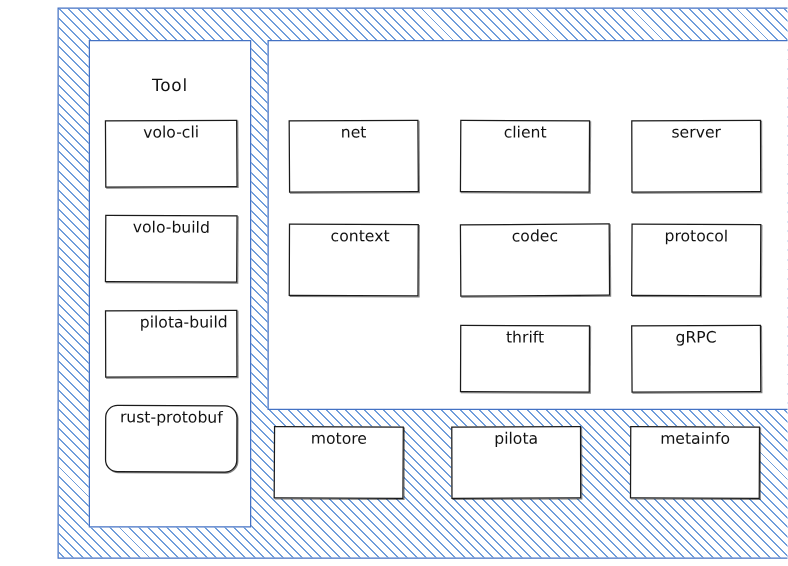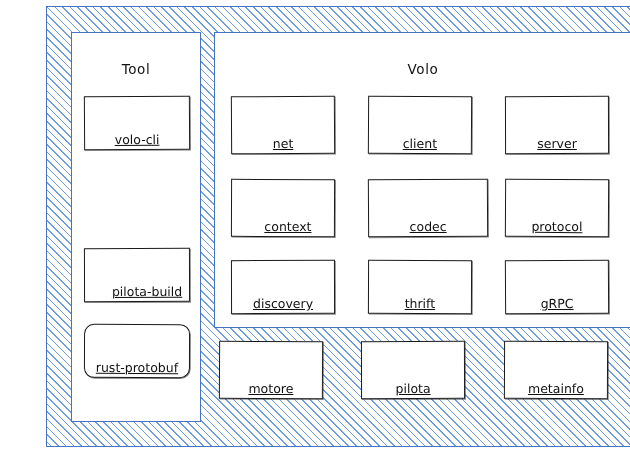--- a/index.html
+++ b/index.html
@@ -76,32 +76,31 @@
     letter-spacing: 0.6px;
   }
 
   
   .node-box {
     position: absolute;
     box-sizing: border-box;
     background: #ffffff;
     border: 1.6px solid #1a1a1a;
     display: flex;
-    align-items: flex-end;
+    align-items: flex-start;
     justify-content: center;
     text-align: center;
     color: #111111;
     font-family: "DejaVu Sans", sans-serif;
     font-size: 12.5px;
     line-height: 1.12;
     padding: 2px 3px;
     overflow: hidden;
     word-break: break-all;
     box-shadow: 0.8px 0.8px 0 rgba(30,30,30,0.55);
-    text-decoration: underline;
   }
 
   .node-box.sk-a { transform: rotate(-0.32deg); }
   .node-box.sk-b { transform: rotate(0.30deg); }
   .node-box.sk-c { transform: rotate(-0.16deg); }
   .node-box.sk-d { transform: rotate(0.20deg); }
 
   .node-label {
     display: block;
     width: 100%;
@@ -114,32 +113,34 @@
 
   <div id="outer-container">
 
     <div class="panel" id="tool-panel">
       <div class="panel-title">Tool</div>
 
       <div class="node-box sk-a" style="left:12px; top:63px; width:106px; height:54px;">
         <span class="node-label">volo-cli</span>
       </div>
 
+      <div class="node-box sk-b" style="left:12px; top:139px; width:106px; height:54px;">
+        <span class="node-label">volo-build</span>
+      </div>
 
       <div class="node-box sk-c" style="left:12px; top:215px; width:106px; height:54px;padding-left:23px;">
         <span class="node-label">pilota-build</span>
       </div>
 
       <div class="node-box sk-d" style="left:12px; top:291px; width:106px; height:54px;border-radius:10px;">
         <span class="node-label">rust-protobuf</span>
       </div>
     </div>
 
     <div class="panel" id="volo-panel">
-      <div class="panel-title">Volo</div>
 
       <div class="node-box sk-a" style="left:16px; top:63px; width:104px; height:58px;">
         <span class="node-label">net</span>
       </div>
       <div class="node-box sk-c" style="left:290px; top:63px; width:104px; height:58px;">
         <span class="node-label">server</span>
       </div>
       <div class="node-box sk-b" style="left:153px; top:63px; width:104px; height:58px;">
         <span class="node-label">client</span>
       </div>
@@ -147,23 +148,20 @@
       <div class="node-box sk-d" style="left:16px; top:146px; width:104px; height:58px;padding-left:13px;">
         <span class="node-label">context</span>
       </div>
       <div class="node-box sk-a" style="left:153px; top:146px; width:120px; height:58px;">
         <span class="node-label">codec</span>
       </div>
       <div class="node-box sk-b" style="left:290px; top:146px; width:104px; height:58px;">
         <span class="node-label">protocol</span>
       </div>
 
-      <div class="node-box sk-c" style="left:16px; top:227px; width:104px; height:54px;">
-        <span class="node-label">discovery</span>
-      </div>
       <div class="node-box sk-d" style="left:153px; top:227px; width:104px; height:54px;">
         <span class="node-label">thrift</span>
       </div>
       <div class="node-box sk-a" style="left:290px; top:227px; width:104px; height:54px;">
         <span class="node-label">gRPC</span>
       </div>
     </div>
 
     <div class="node-box sk-b" style="left:172px; top:334px; width:104px; height:58px;">
       <span class="node-label">motore</span>

